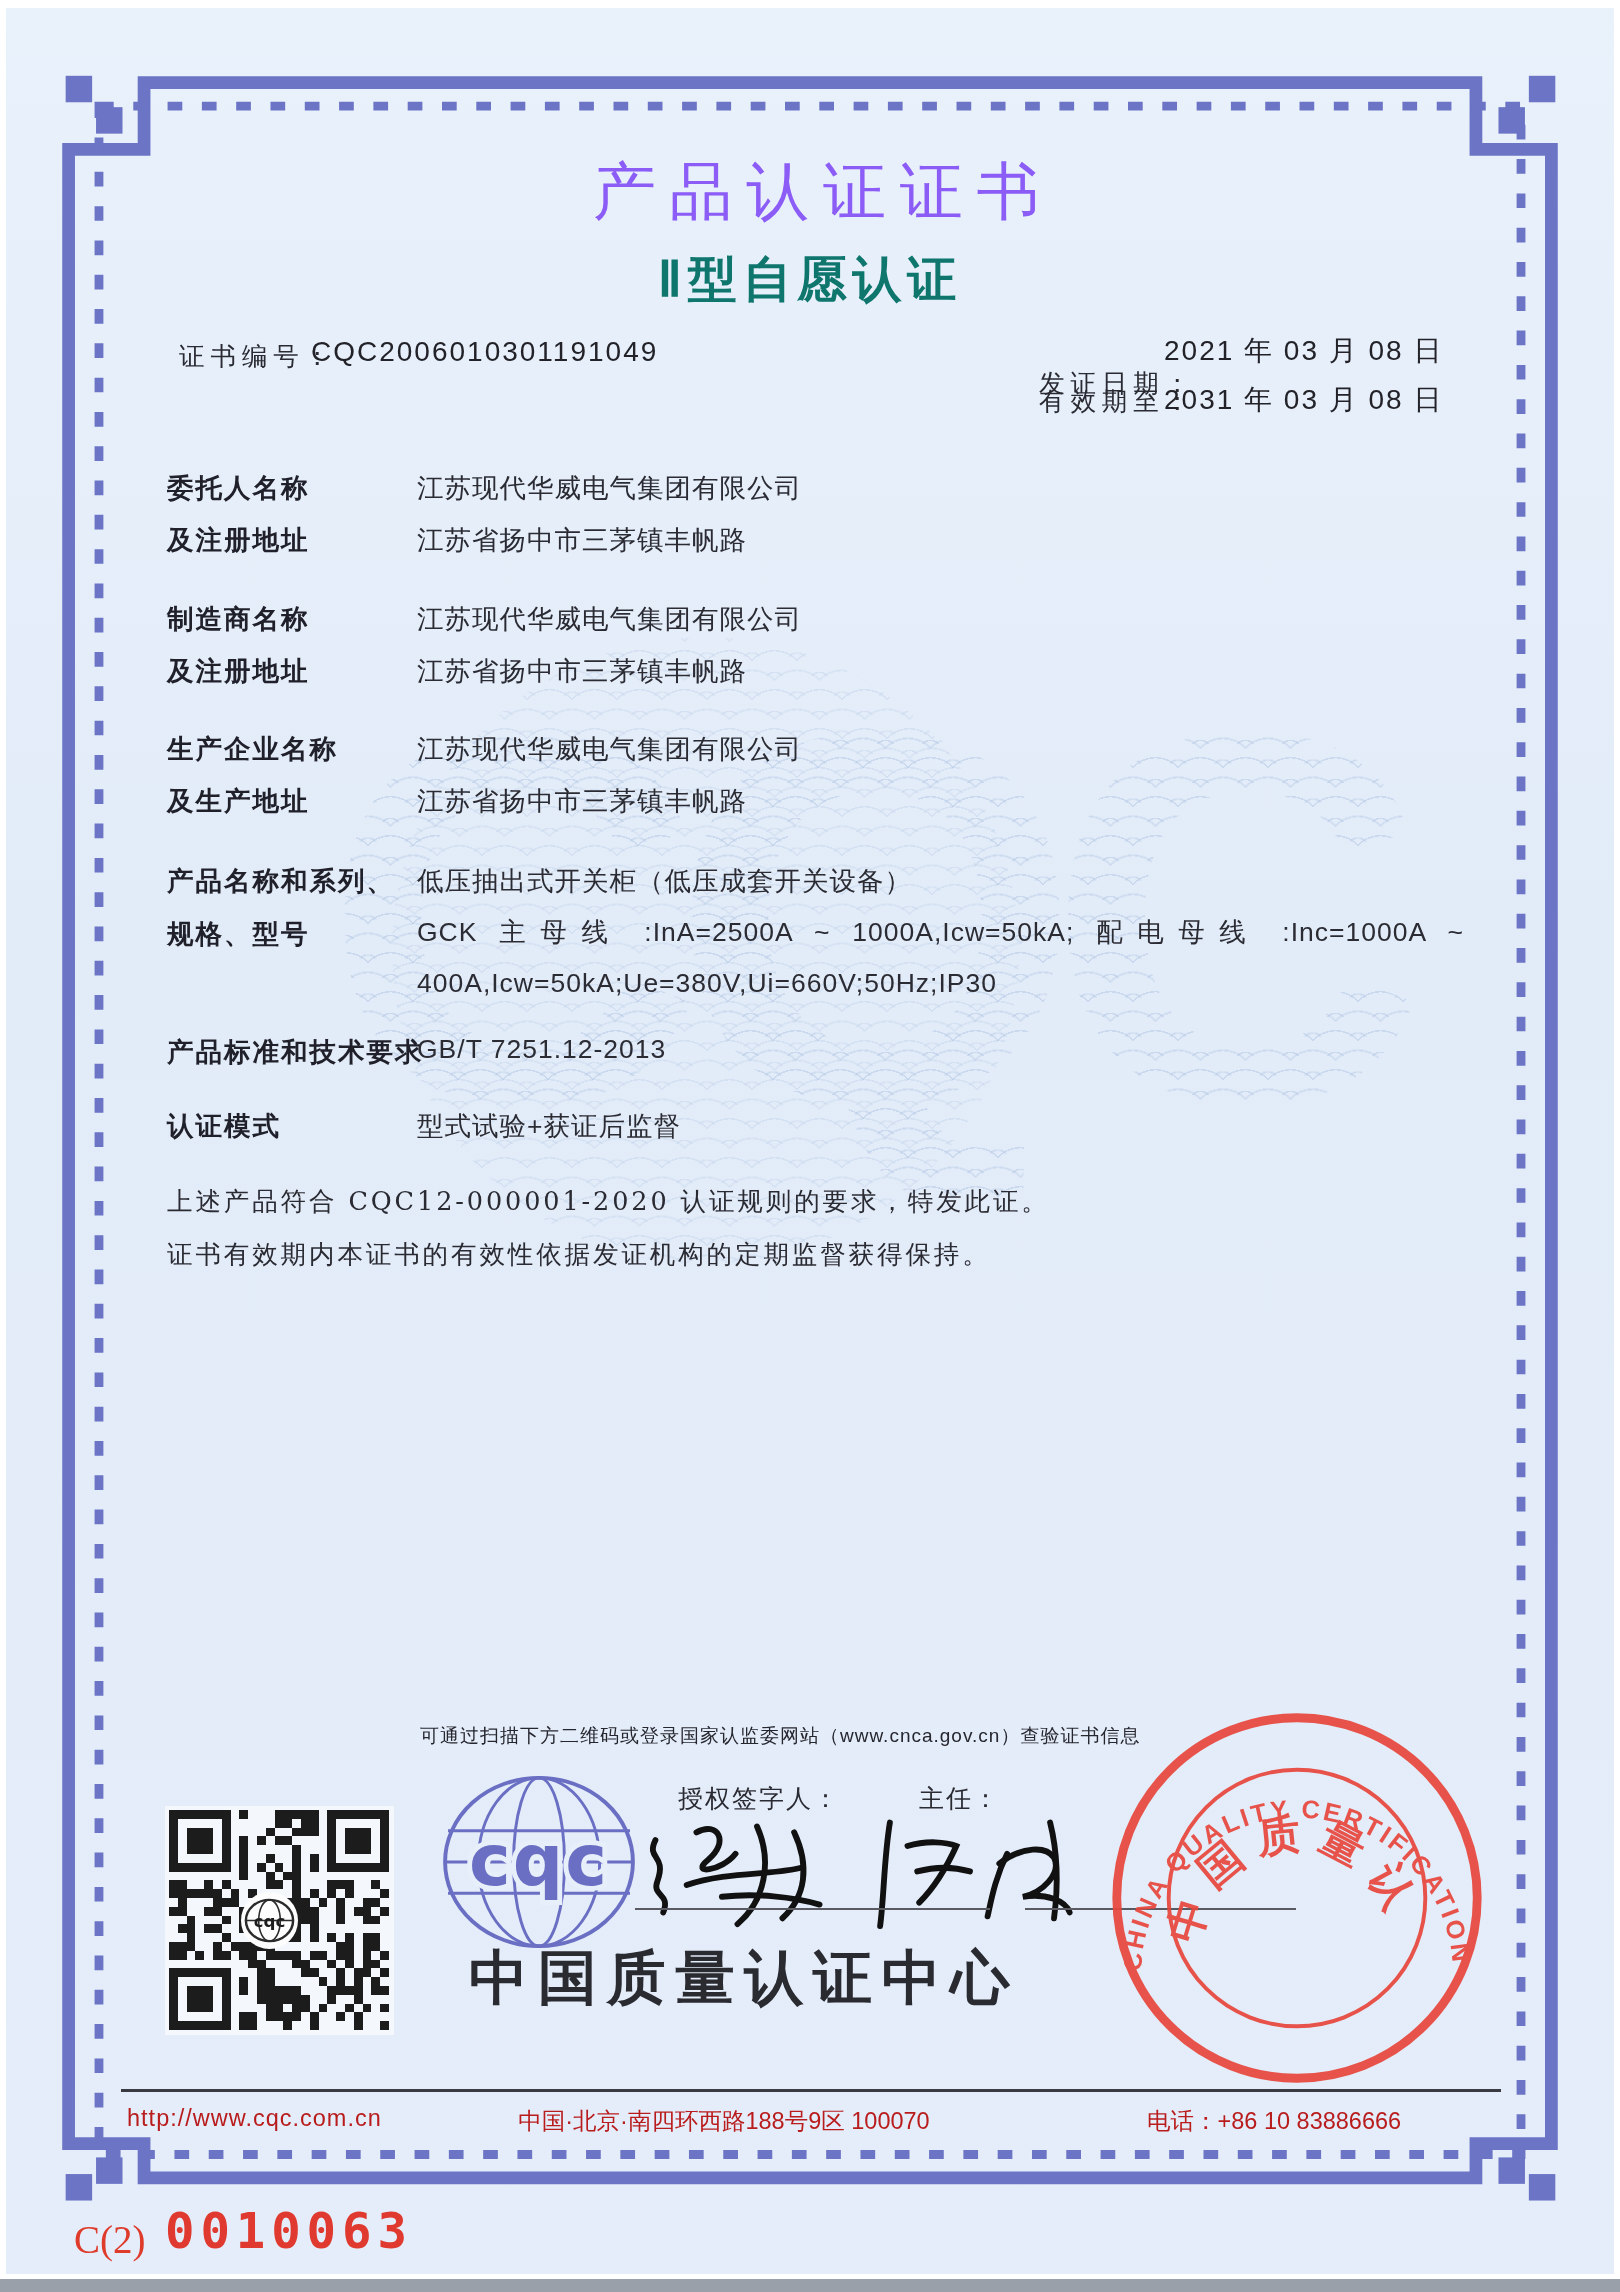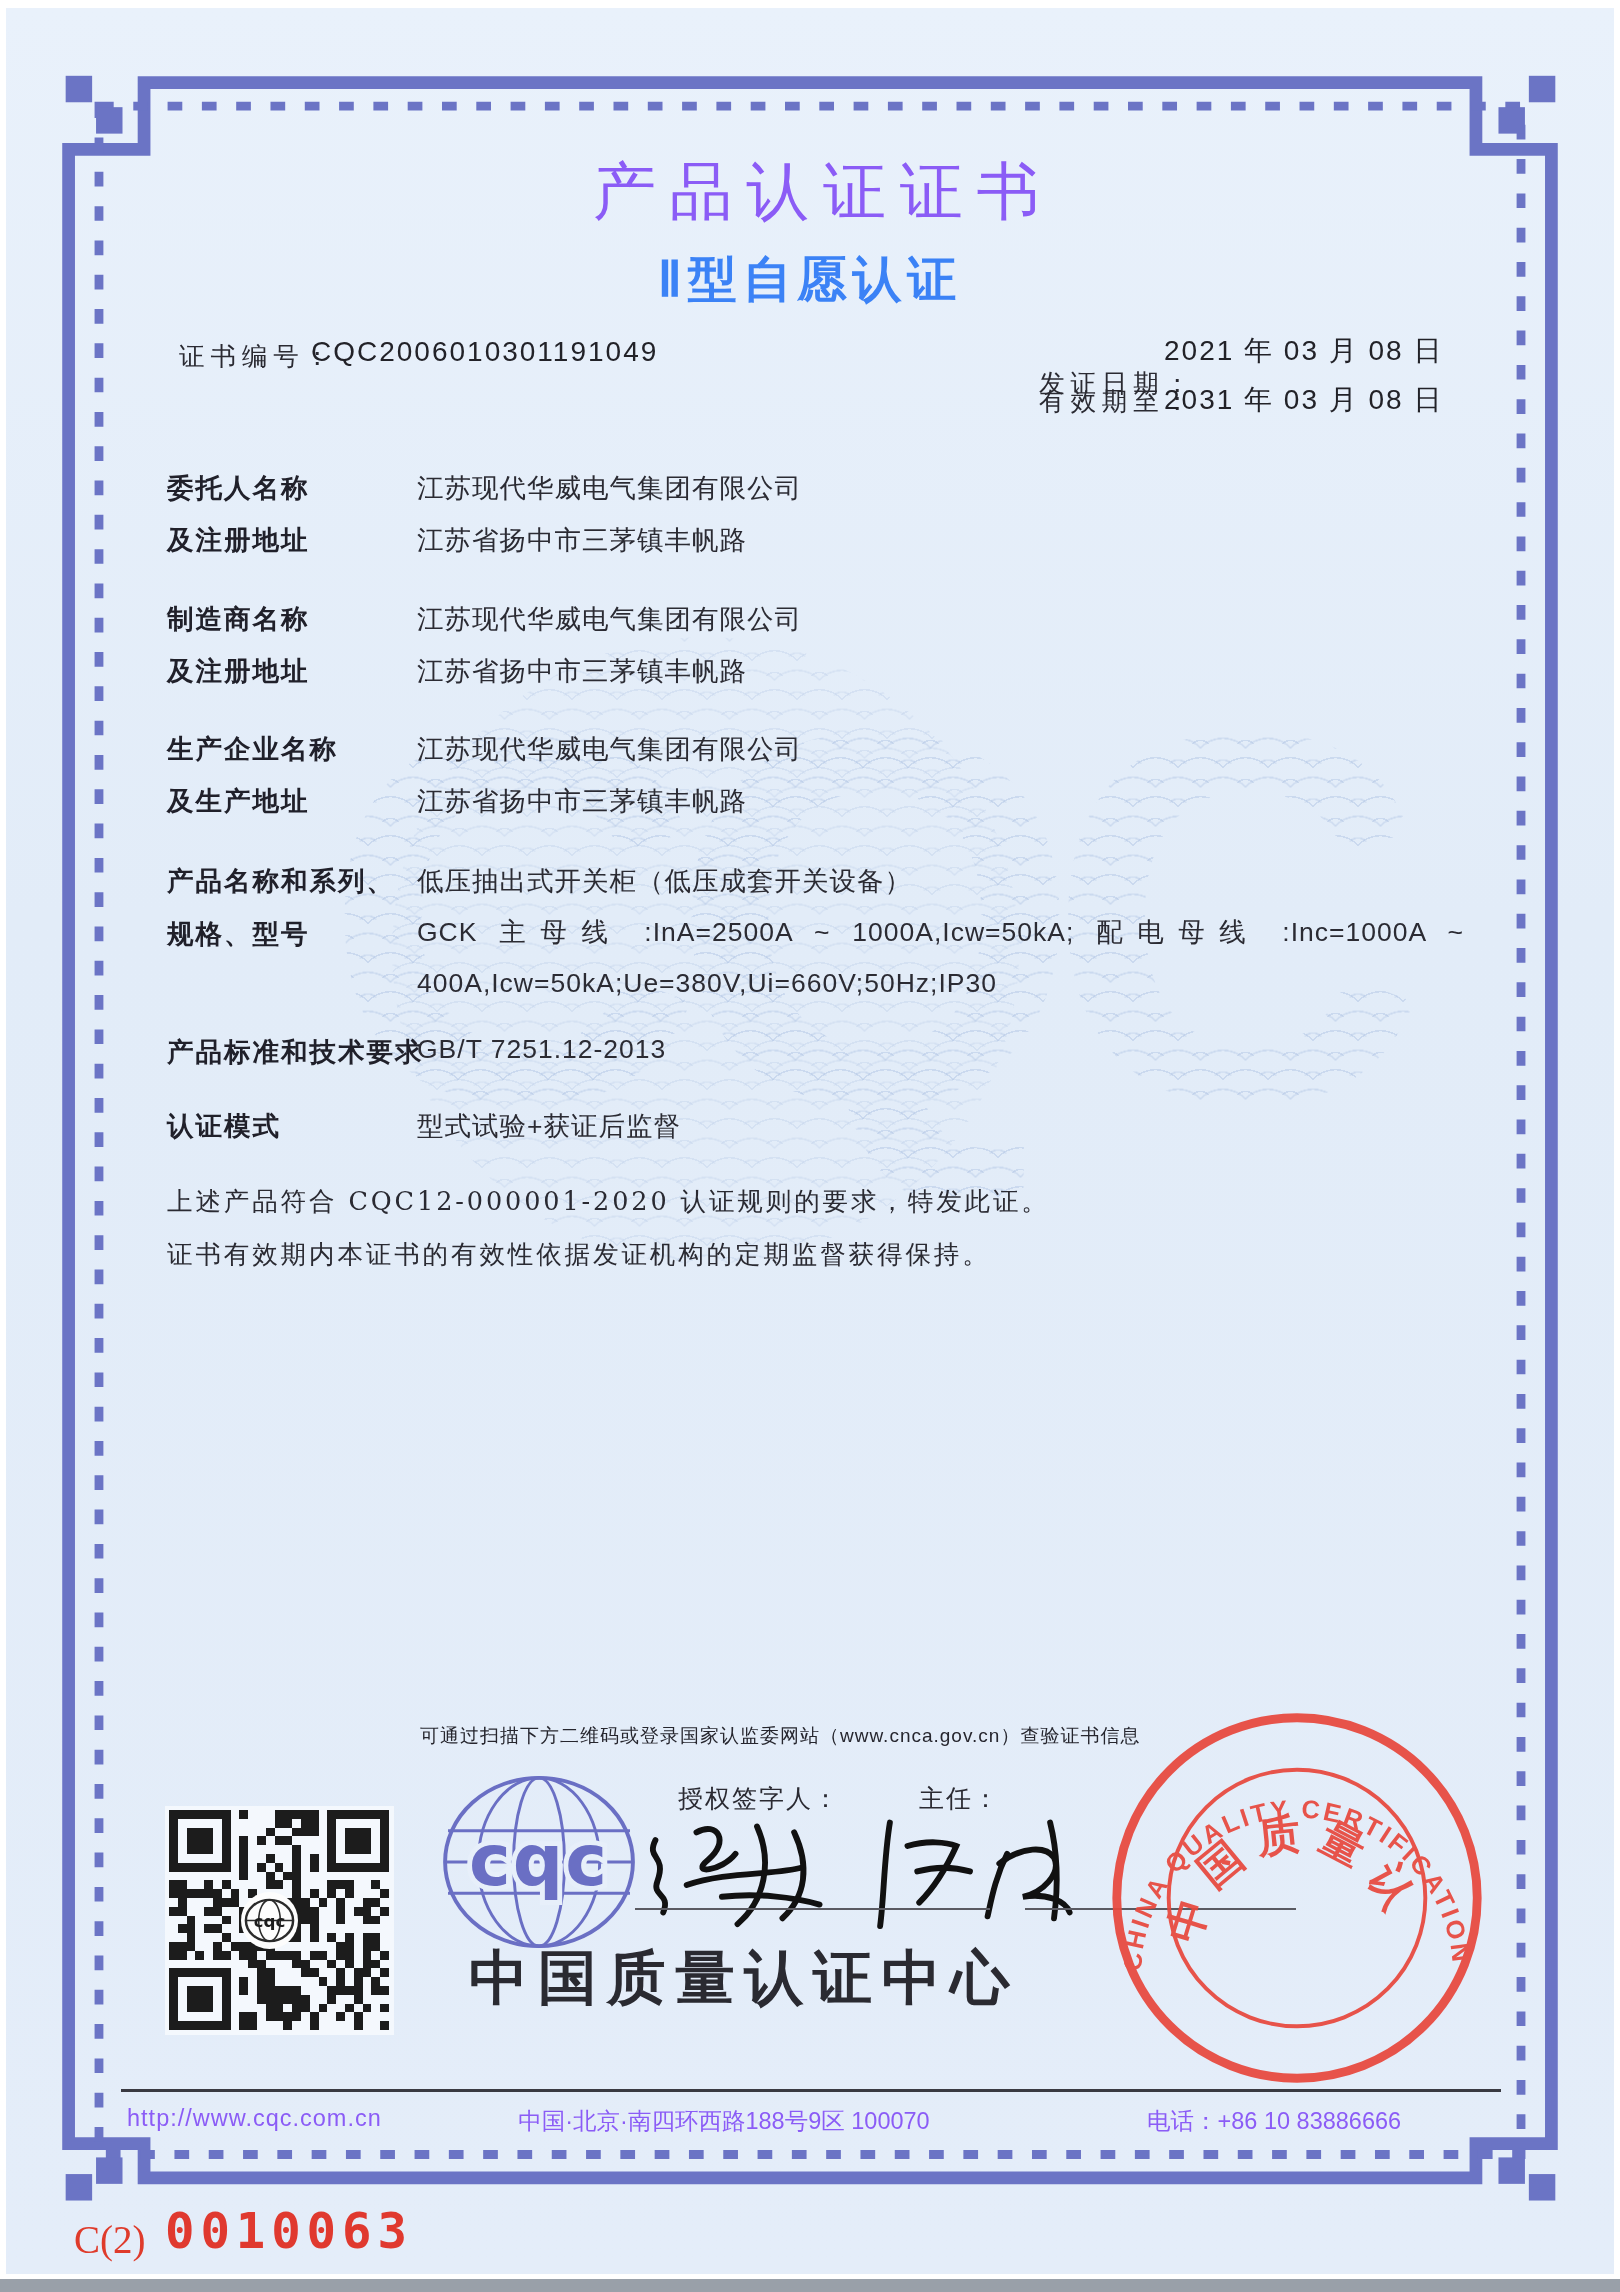--- a/index.html
+++ b/index.html
@@ -10,31 +10,31 @@
   }
   .paper{
     position:absolute;left:5.9px;top:7.8px;width:1608px;height:2266px;
     background:linear-gradient(180deg,#e9f1fb 0%,#e2ecf8 40%,#e4edf9 100%);
   }
   .scan-bottom{position:absolute;left:0;bottom:0;width:1620px;height:13.7px;background:#99a0a9;}
   .abs{position:absolute;}
   .z{z-index:3;}
   
   .title{font-size:63px;font-weight:normal;letter-spacing:13.7px;color:#8b5cf6;padding-left:13px;}
-  .subtitle{font-size:49px;font-weight:bold;letter-spacing:5.9px;color:#3b82f6;}
+  .subtitle{font-size:49px;font-weight:bold;letter-spacing:5.9px;color:#0f766e;}
   .kai{font-family:"DejaVu Serif", serif;}
   .lbl{font-size:26.5px;font-weight:bold;color:#20202a;letter-spacing:2px;}
   .val{font-size:26.5px;color:#2b2b33;letter-spacing:1px;}
   .kv-label{font-size:25.5px;color:#2a2a32;letter-spacing:5.9px;}
   .kv-value{font-size:28px;color:#222228;letter-spacing:2px;}
   .statement{font-size:25.5px;color:#2a2a32;letter-spacing:2.9px;}
   .qrnote{font-size:19px;color:#26262e;letter-spacing:1px;}
   .signlbl{font-size:25px;color:#2a2a32;letter-spacing:2px;}
   .orgname{font-size:59px;font-weight:600;color:#2a2a31;letter-spacing:9.8px;}
-  .footer-txt{font-size:23.5px;color:#8b5cf6;}
+  .footer-txt{font-size:23.5px;color:#b91c1c;}
   .justify{ text-align:justify; text-align-last:justify; }
   .serial-prefix{font-family:"Liberation Serif", serif;font-size:39px;color:#df3b2b;}
   .serial-num{font-family:"DejaVu Sans Mono", monospace;font-size:49px;font-weight:bold;color:#e0392f;letter-spacing:5.9px;}
   
   .scallop-bg{
     background-image:
       repeating-radial-gradient(circle at 50% 115%, rgba(139,166,212,0) 0 8.8px, rgba(139,166,212,.55) 8.8px 10.3px, rgba(139,166,212,0) 10.3px 21.6px),
       repeating-radial-gradient(circle at 50% 115%, rgba(139,166,212,0) 0 8.8px, rgba(139,166,212,.55) 8.8px 10.3px, rgba(139,166,212,0) 10.3px 21.6px);
     background-size:45px 39px;
     background-position:0 0,22.5px 19.6px;

